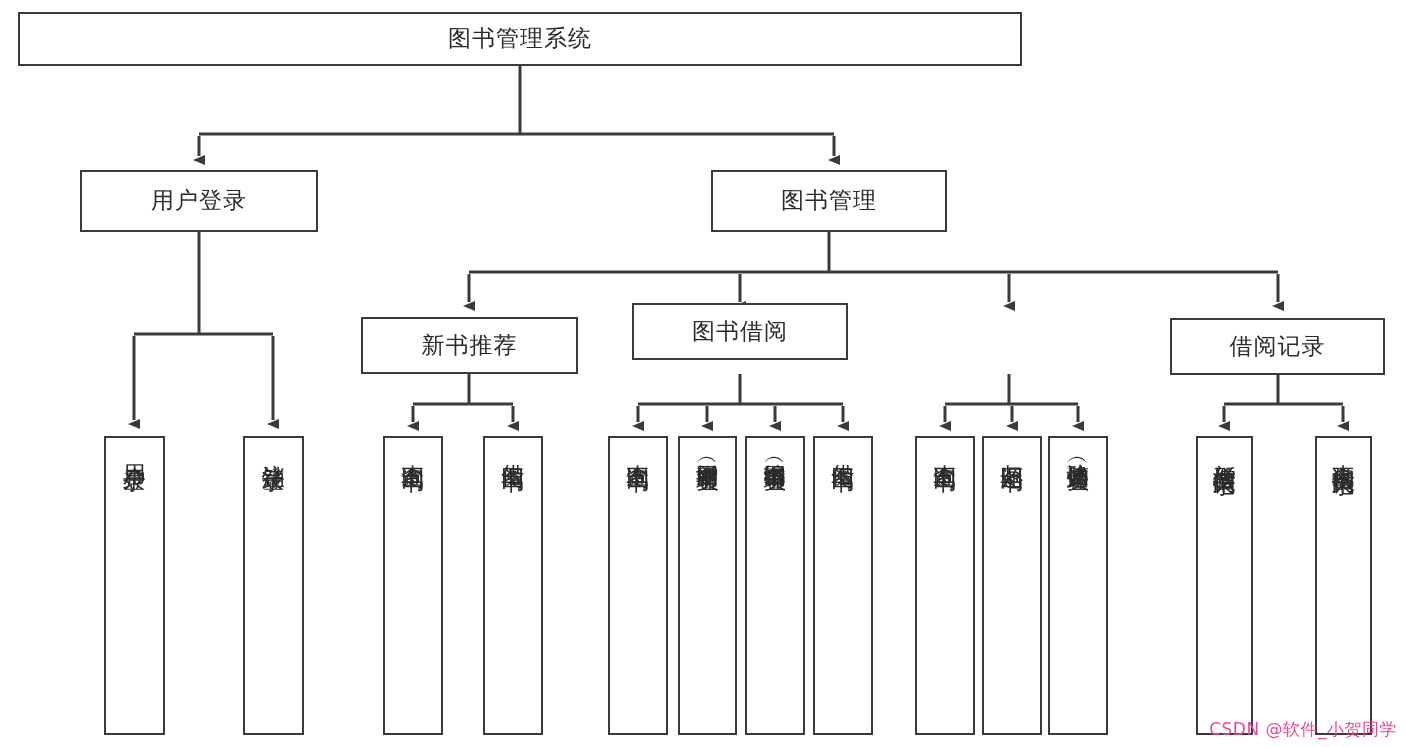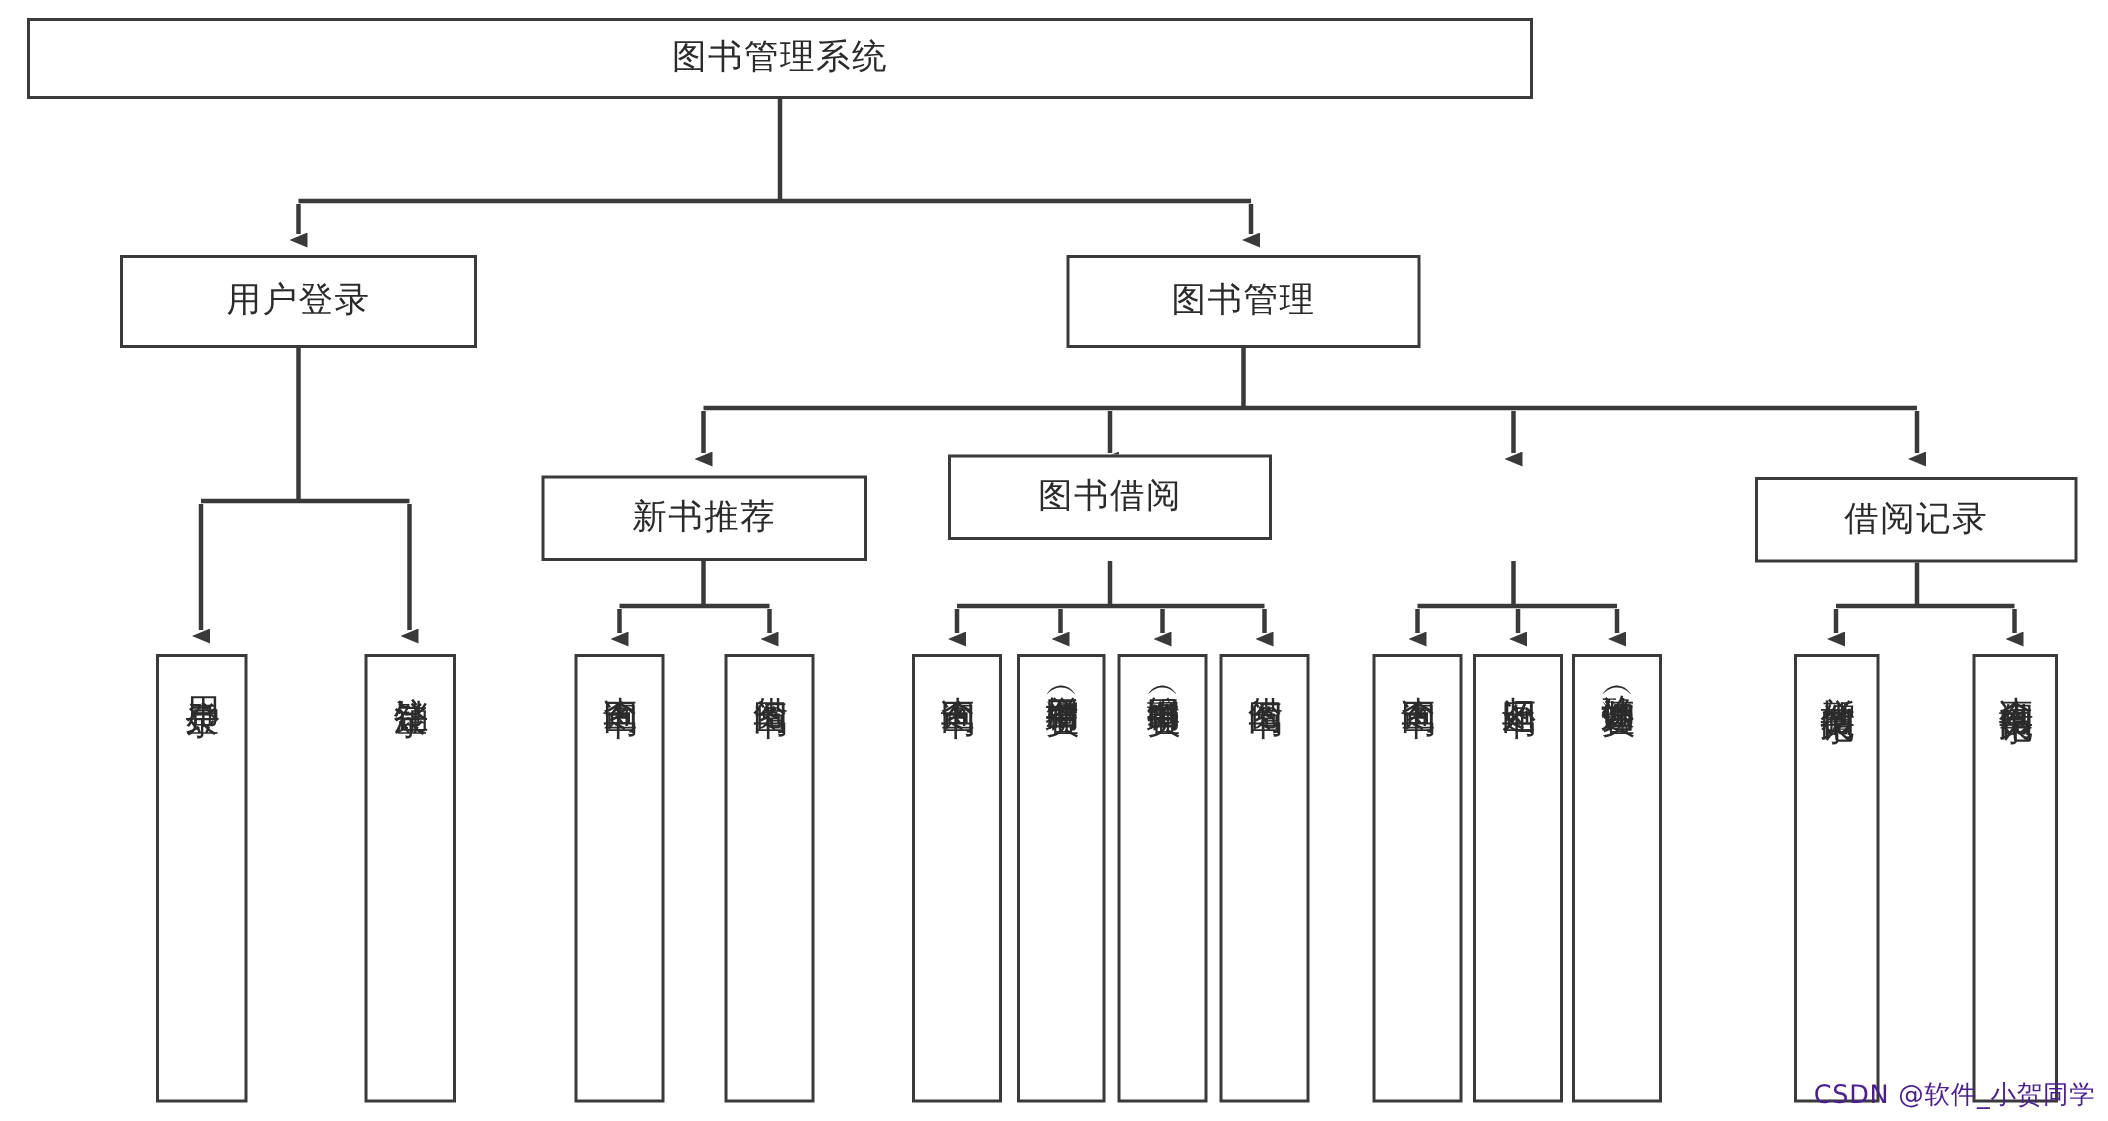--- a/index.html
+++ b/index.html
@@ -57,21 +57,21 @@
   }
   .node.v.tall .label {
     font-size: 22px;
     letter-spacing: 1px;
   }
   #watermark {
     position: absolute;
     right: 8px;
     bottom: 6px;
     font-size: 17px;
-    color: #4c1d95;
+    color: #ec4899;
     white-space: nowrap;
     letter-spacing: 0.5px;
   }
 </style>
 </head>
 <body>
 
 <div id="canvas">
 
   <svg class="edges" viewBox="0 0 1405 747" xmlns="http://www.w3.org/2000/svg">

